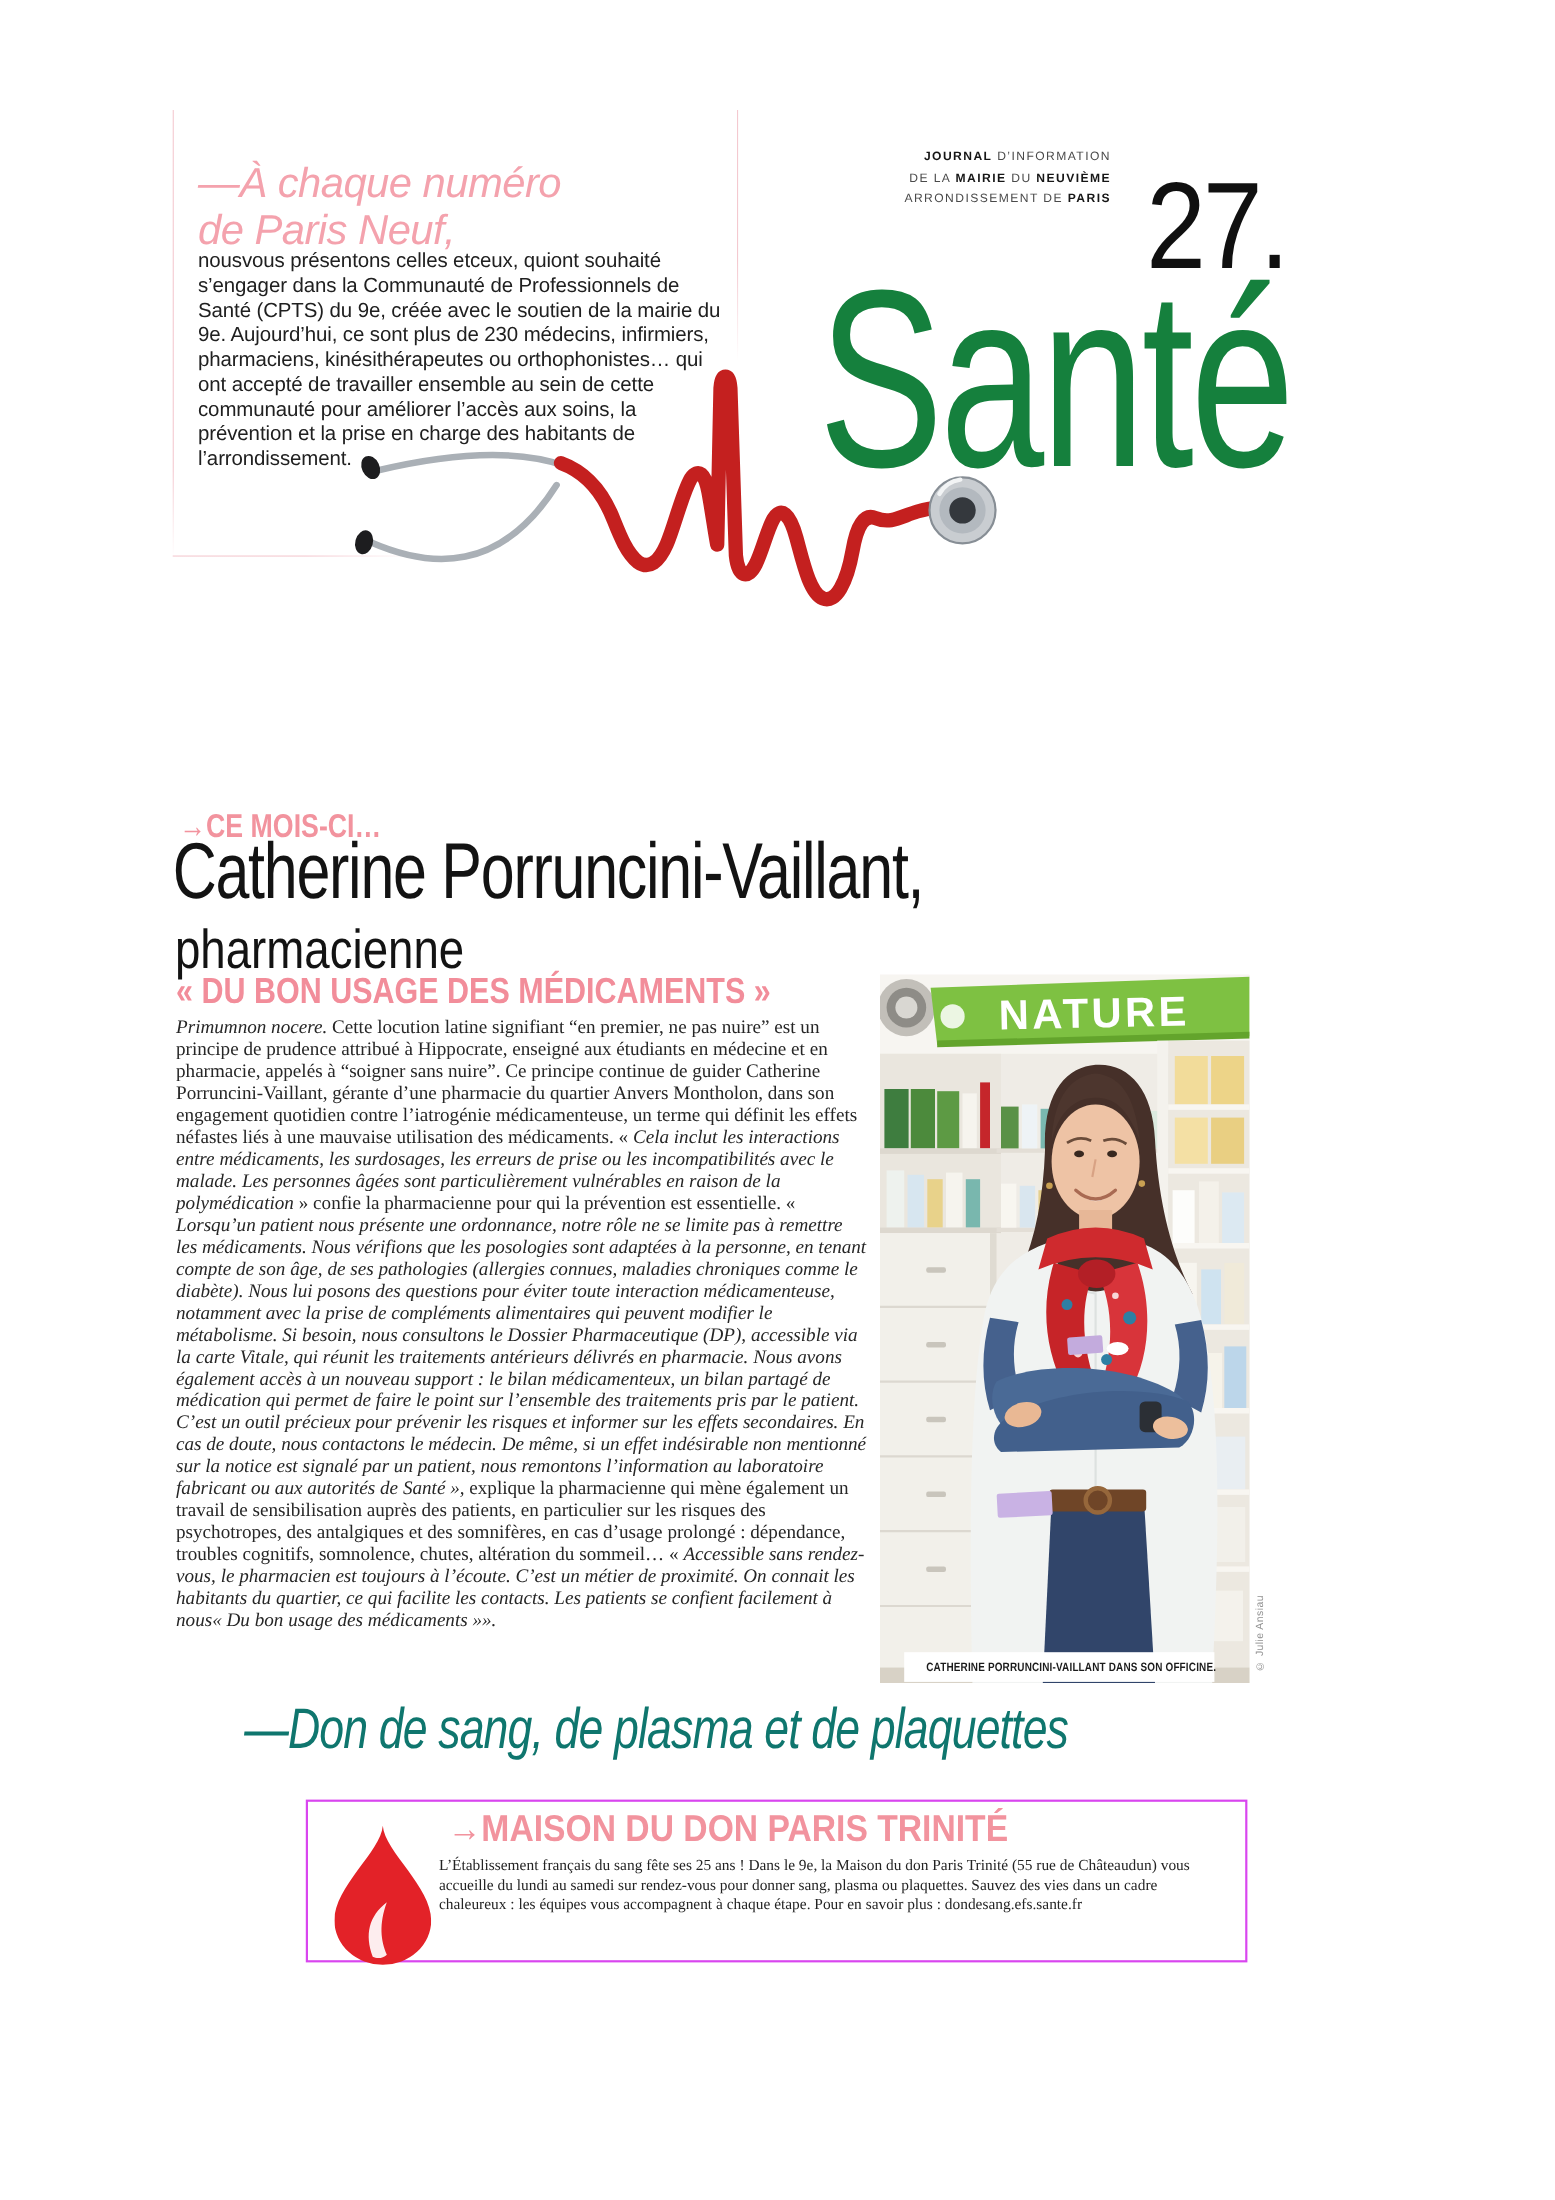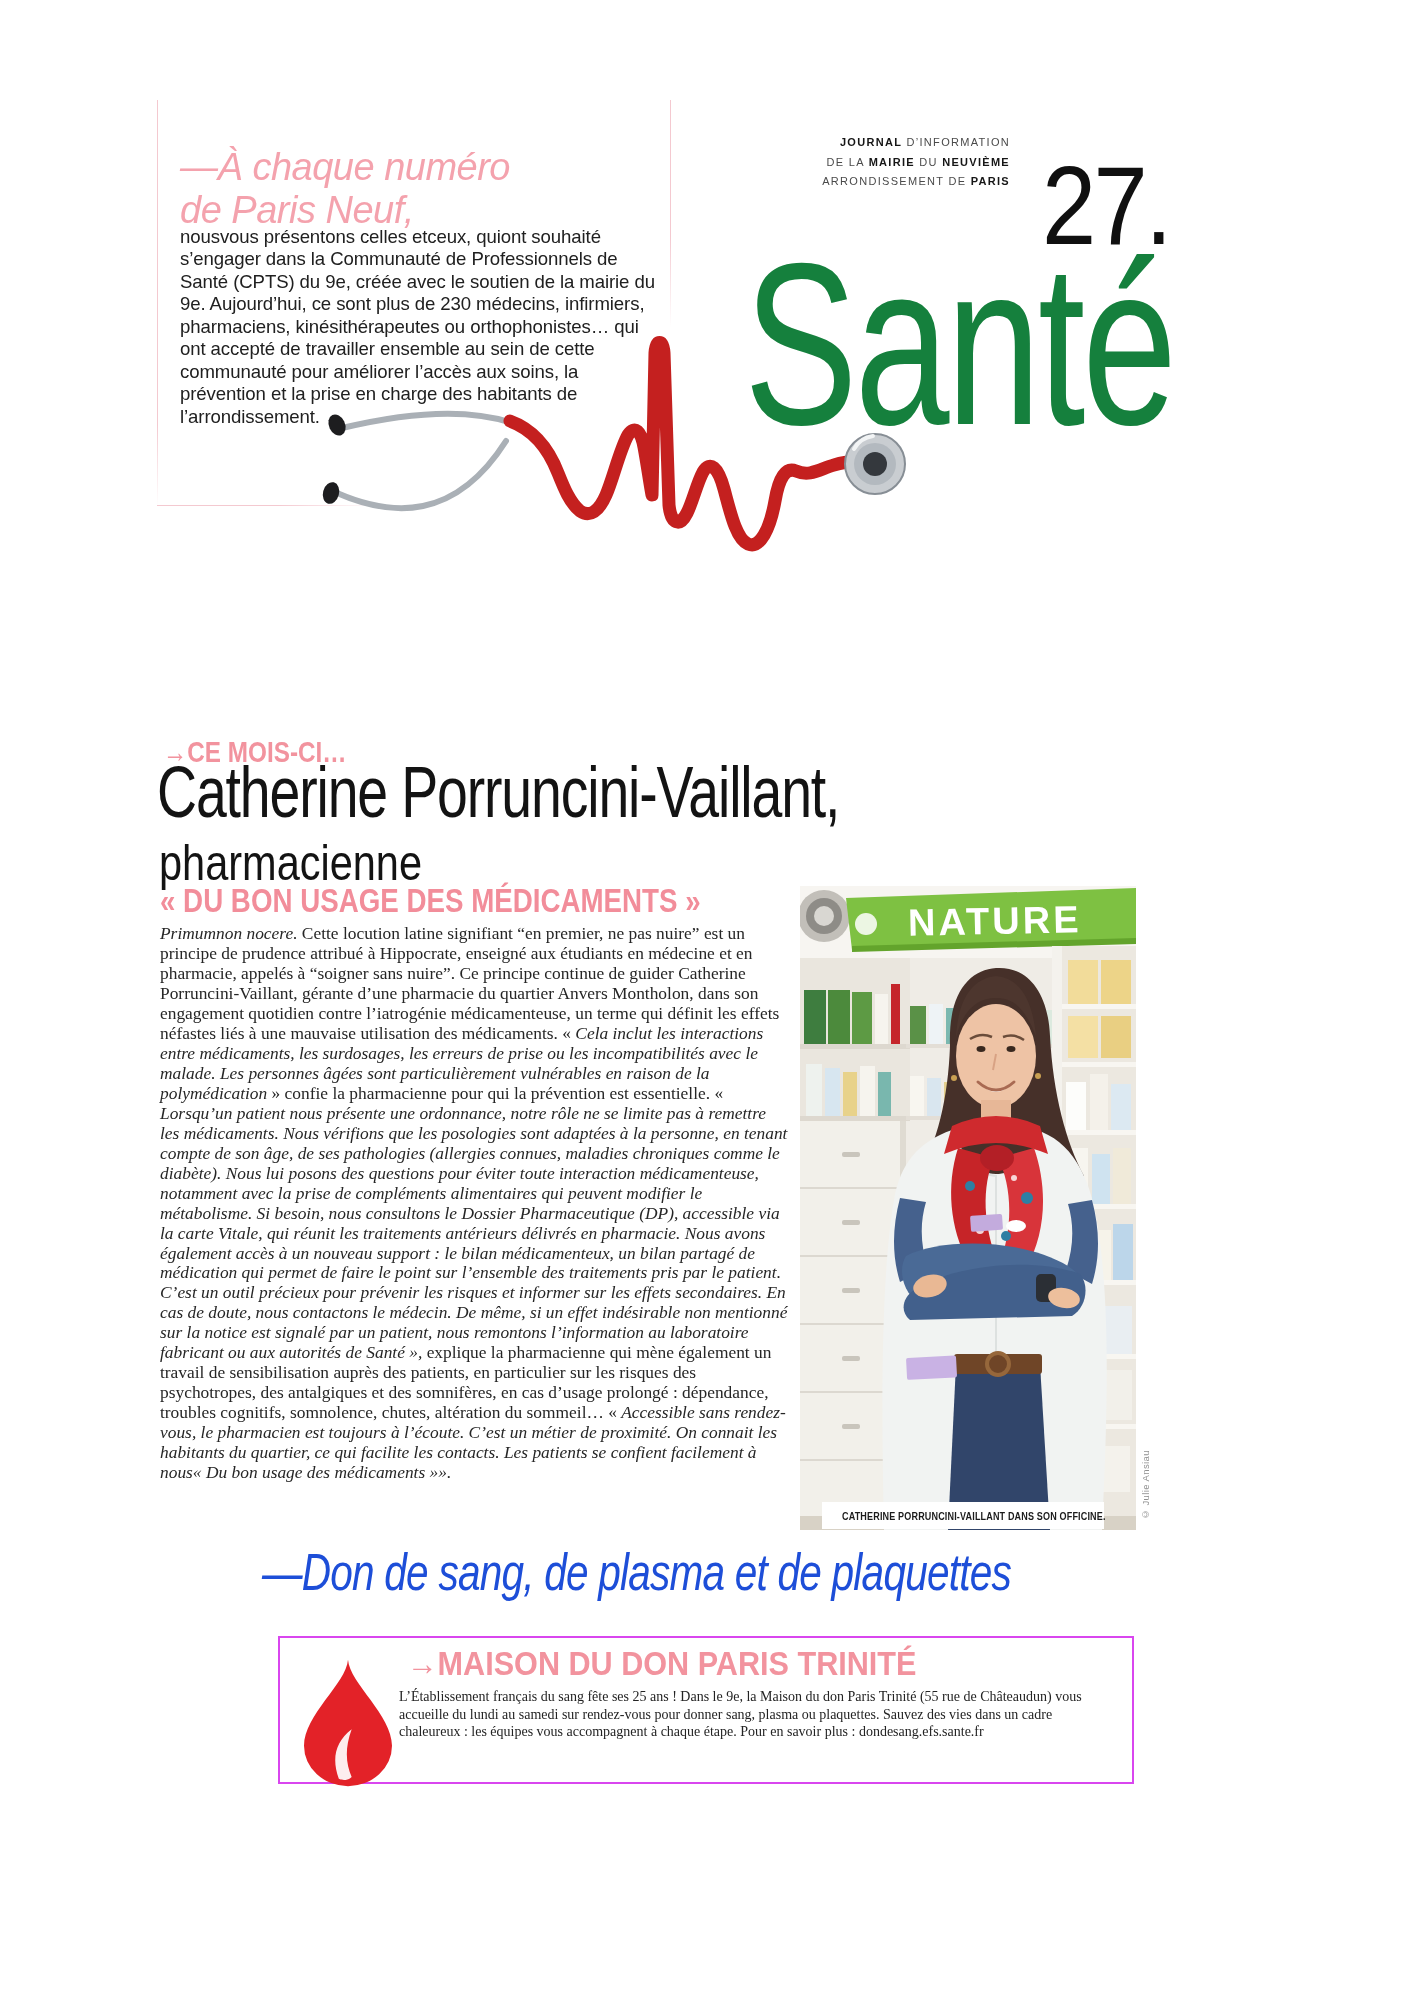--- a/index.html
+++ b/index.html
@@ -37,21 +37,21 @@
 
   
   .photo{left:800px;top:886px;width:336px;height:644px;}
   .photo svg{display:block;}
   .caption-bar{left:822px;top:1502px;width:282px;height:27px;background:#ffffff;display:flex;align-items:center;
                padding:0 20px;box-sizing:border-box;font-size:11px;font-weight:700;letter-spacing:.2px;color:#1b1b1b;}
   .credit{left:1140px;top:1388px;height:132px;writing-mode:vertical-rl;transform:rotate(180deg);
           font-size:9.5px;letter-spacing:.4px;color:#909090;}
 
   
-  .don-heading{left:222px;top:1546px;font-size:52px;font-style:italic;letter-spacing:-1px;color:#1d4ed8;line-height:1;margin-left:40px;}
+  .don-heading{left:222px;top:1546px;font-size:52px;font-style:italic;letter-spacing:-1px;color:#0f766e;line-height:1;}
   .don-box{left:278px;top:1636px;width:856px;height:148px;border:2px solid #d946ef;box-sizing:border-box;background:#fff;}
   .drop{position:absolute;left:24px;top:16px;width:88px;height:136px;}
   .don-title{position:absolute;left:127px;top:8px;font-size:34px;font-weight:700;color:#f2939e;line-height:1;}
   .don-text{position:absolute;left:119px;top:50px;width:716px;font-family:"Liberation Serif","DejaVu Serif",serif;
             font-size:14px;line-height:1.265;color:#232323;}
 </style>
 </head>
 <body>
 
 <div class="page">

